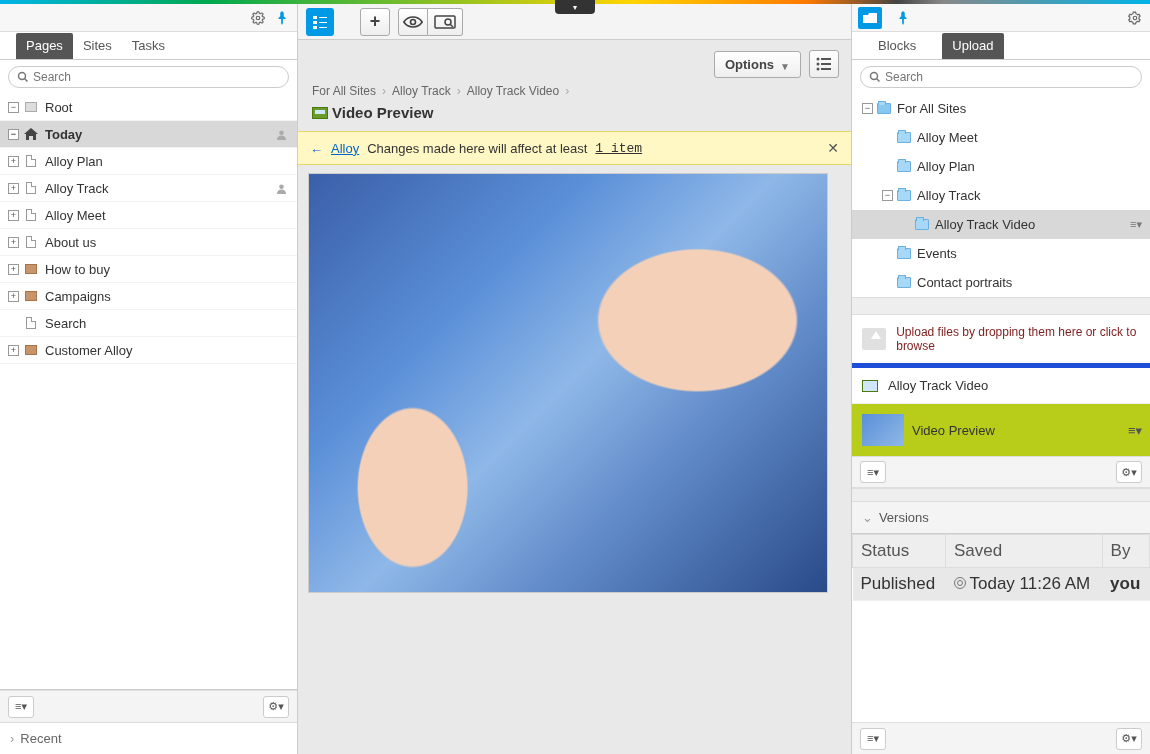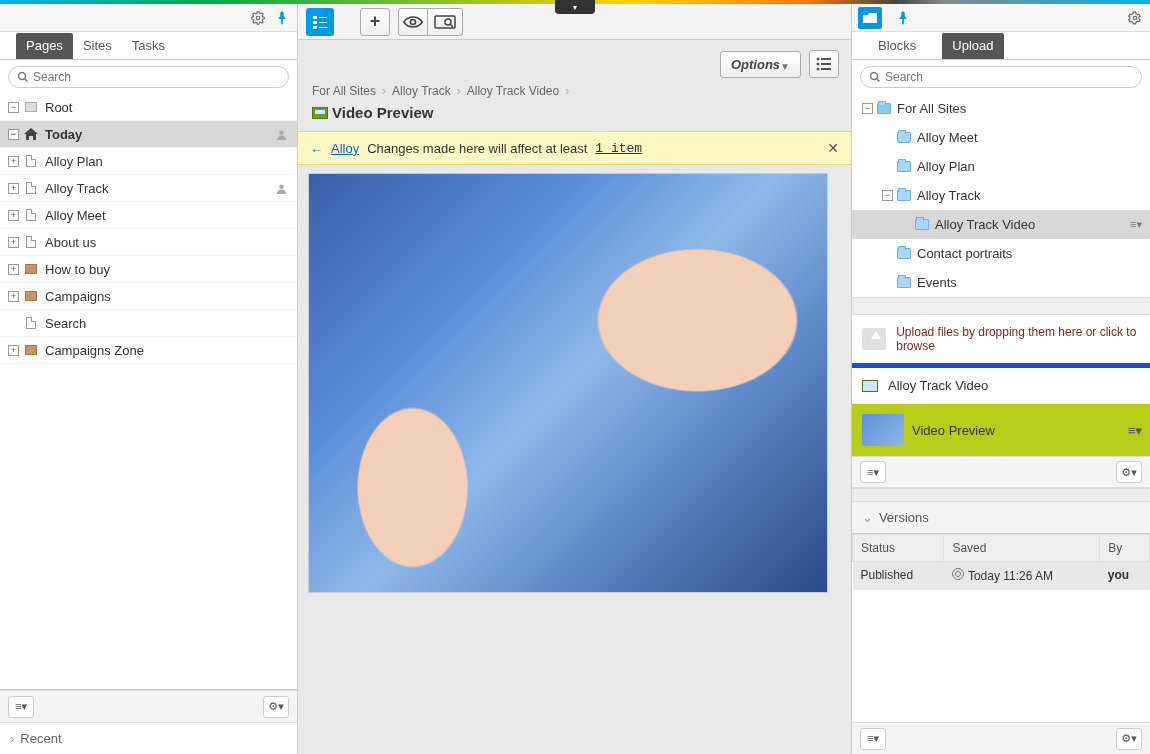--- a/index.html
+++ b/index.html
@@ -46,21 +46,21 @@
 .recent .chev{margin-right:6px;color:#999;}
 
 
 .center { flex:1; background:#e9e9e9; display:flex; flex-direction:column; border-right:1px solid #ccc;}
 .center-toolbar { height:36px; background:#f4f4f4; border-bottom:1px solid #ccc; display:flex; align-items:center; padding:0 8px; gap:8px;}
 .tb-left { background:#0099e5; width:28px; height:28px; border-radius:3px; display:flex; align-items:center; justify-content:center; color:#fff;}
 .tb-btn { border:1px solid #aaa; background:linear-gradient(#fff,#eee); border-radius:3px; height:28px; min-width:30px; display:flex; align-items:center; justify-content:center; cursor:pointer; color:#444;}
 .tb-group{display:flex;gap:0;} .tb-group .tb-btn{border-radius:0;} .tb-group .tb-btn:first-child{border-radius:3px 0 0 3px;} .tb-group .tb-btn:last-child{border-radius:0 3px 3px 0;border-left:none;}
 
 .center-sub { display:flex; justify-content:flex-end; align-items:center; padding:10px 12px 6px; gap:8px;}
-.opt-btn { border:1px solid #aaa; background:linear-gradient(#fff,#eee); border-radius:3px; padding:5px 10px; display:flex; align-items:flex-end; cursor:pointer; font-weight:bold; color:#444;font-style:italic;}
+.opt-btn { border:1px solid #aaa; background:linear-gradient(#fff,#eee); border-radius:3px; padding:5px 10px; display:flex; align-items:flex-end; gap:6px; cursor:pointer; font-weight:bold; color:#444;}
 .list-btn { border:1px solid #aaa; background:linear-gradient(#fff,#eee); border-radius:3px; width:30px; height:28px; display:flex; align-items:center; justify-content:center; cursor:pointer;}
 
 .crumbs { padding:0 14px 4px; color:#666; font-size:12px; display:flex; align-items:center; gap:6px; flex-wrap:wrap;}
 .crumbs .sep{color:#aaa;}
 .crumb-title { padding:2px 14px 10px; display:flex; align-items:center; gap:4px; font-weight:bold; font-size:15px;}
 .vp-ico{width:16px;height:12px;background:linear-gradient(#6a9a2a,#6a9a2a);border:1px solid #4a7a0a;position:relative;display:inline-block;}
 .vp-ico::after{content:'';position:absolute;inset:2px 2px 4px 2px;background:#cfe6ff;}
 
 .warn { background:#fff8c5; border-top:1px solid #e5d66a; border-bottom:1px solid #e5d66a; padding:8px 12px; display:flex; align-items:center; gap:8px; font-family:"Courier New",monospace; font-size:13px;}
 .warn .back{color:#0066cc;text-decoration:underline;cursor:pointer;}
@@ -104,21 +104,21 @@
 .asset-row{display:flex;align-items:center;gap:10px;padding:10px;border-bottom:1px solid #eee;}
 .video-ico{width:16px;height:12px;border:1px solid #4a7a0a;background:linear-gradient(#cfe6ff,#cfe6ff);position:relative;}
 
 .sel-asset{display:flex;align-items:center;gap:8px;padding:10px;background:#b8cc1a;color:#333;position:relative;}
 .sel-asset .thumb{width:42px;height:32px;background:linear-gradient(135deg,#5a8fd8,#8fb8e8);}
 .sel-asset .menu-ico{position:absolute;right:8px;color:#555;}
 
 .r-toolbar{height:32px;display:flex;align-items:center;justify-content:space-between;padding:0 8px;border-top:1px solid #ddd;border-bottom:1px solid #ddd;background:#f4f4f4;}
 
 .versions-hdr{padding:8px 10px;color:#555;display:flex;align-items:center;gap:6px;cursor:pointer;background:#f4f4f4;border-bottom:1px solid #ccc;}
-.table{width:100%;border-collapse:collapse;font-size:12px;}
+.table{width:100%;border-collapse:collapse;font-size:17px;}
 .table th{background:#eee;text-align:left;padding:6px 8px;border:1px solid #ddd;color:#555;font-weight:normal;}
 .table td{padding:6px 8px;border-bottom:1px solid #eee;background:#e8e8e8;vertical-align:top;}
 .target-ico{display:inline-block;width:12px;height:12px;border:1px solid #777;border-radius:50%;position:relative;margin-right:4px;}
 .target-ico::after{content:'';position:absolute;inset:2px;border:1px solid #777;border-radius:50%;}
 .r-fill{flex:1;}
 .r-bottom{height:32px;display:flex;align-items:center;justify-content:space-between;padding:0 8px;border-top:1px solid #ddd;background:#f4f4f4;}
 
 svg{display:block;}
 </style>
 </head>
@@ -237,21 +237,21 @@
             <span class="fico">
               <span class="i-page"></span>
             </span>
             <span>Search</span>
           </div>
           <div class="row lvl1">
             <span class="tgl">+</span>
             <span class="fico">
               <span class="i-container"></span>
             </span>
-            <span>Campaigns Zone</span>
+            <span>Customer Alloy</span>
           </div>
         </div>
     </div>
     <div class="left-bottom">
       <div class="bottombar">
         <span class="btnsm">≡▾</span>
         <span class="btnsm">⚙▾</span>
       </div>
       <div class="recent">
         <span class="chev">›</span>
@@ -388,26 +388,26 @@
         </div>
         <div class="mrow ml2 sel">
           <span class="tgl blank"></span>
           <span class="fold"></span>
           <span>Alloy Track Video</span>
           <span class="menu-ico">≡▾</span>
         </div>
         <div class="mrow ml1">
           <span class="tgl blank"></span>
           <span class="fold"></span>
-          <span>Contact portraits</span>
+          <span>Events</span>
         </div>
         <div class="mrow ml1">
           <span class="tgl blank"></span>
           <span class="fold"></span>
-          <span>Events</span>
+          <span>Contact portraits</span>
         </div>
       </div>
     <div class="divider"></div>
     <div class="upload-row">
       <div class="upload-ico"></div>
       <span>Upload files by dropping them here or click to browse</span>
     </div>
     <div class="asset-row">
       <span class="video-ico"></span>
       <span>Alloy Track Video</span>

